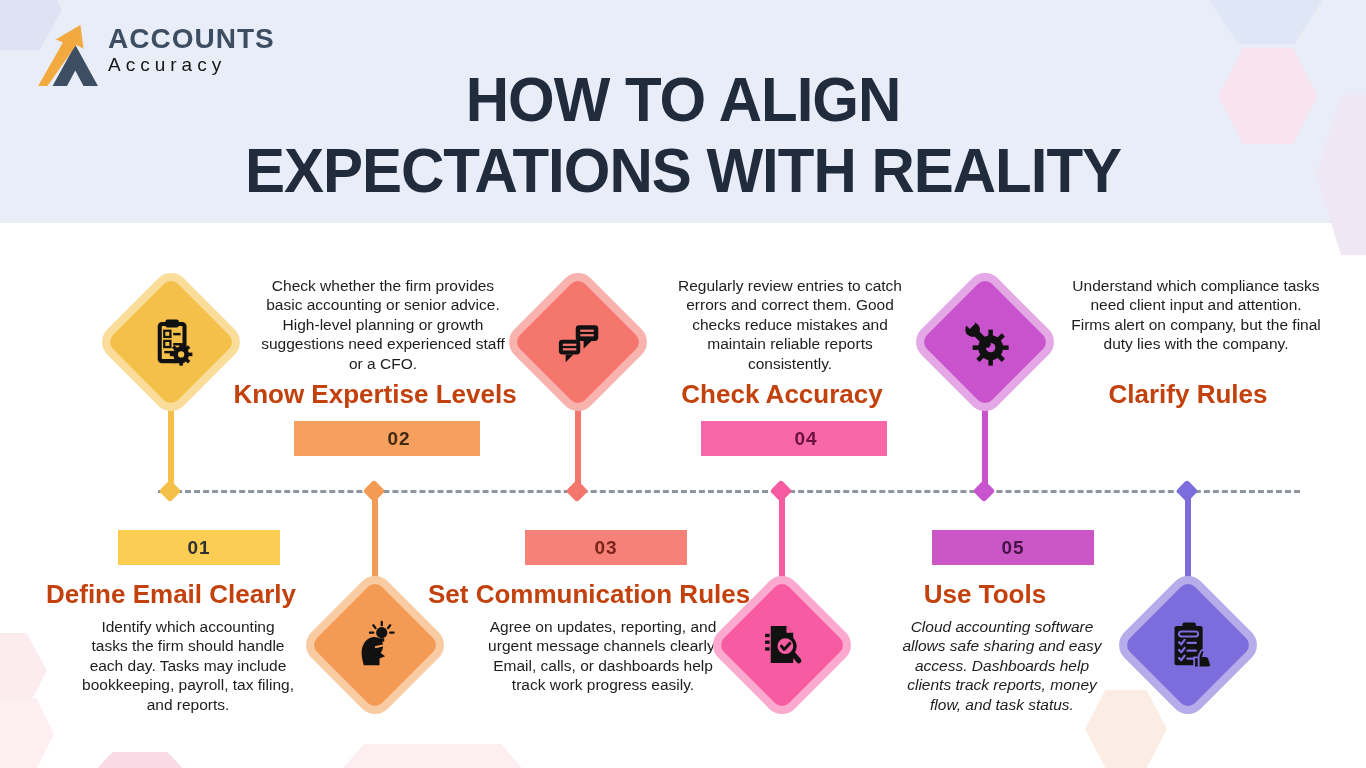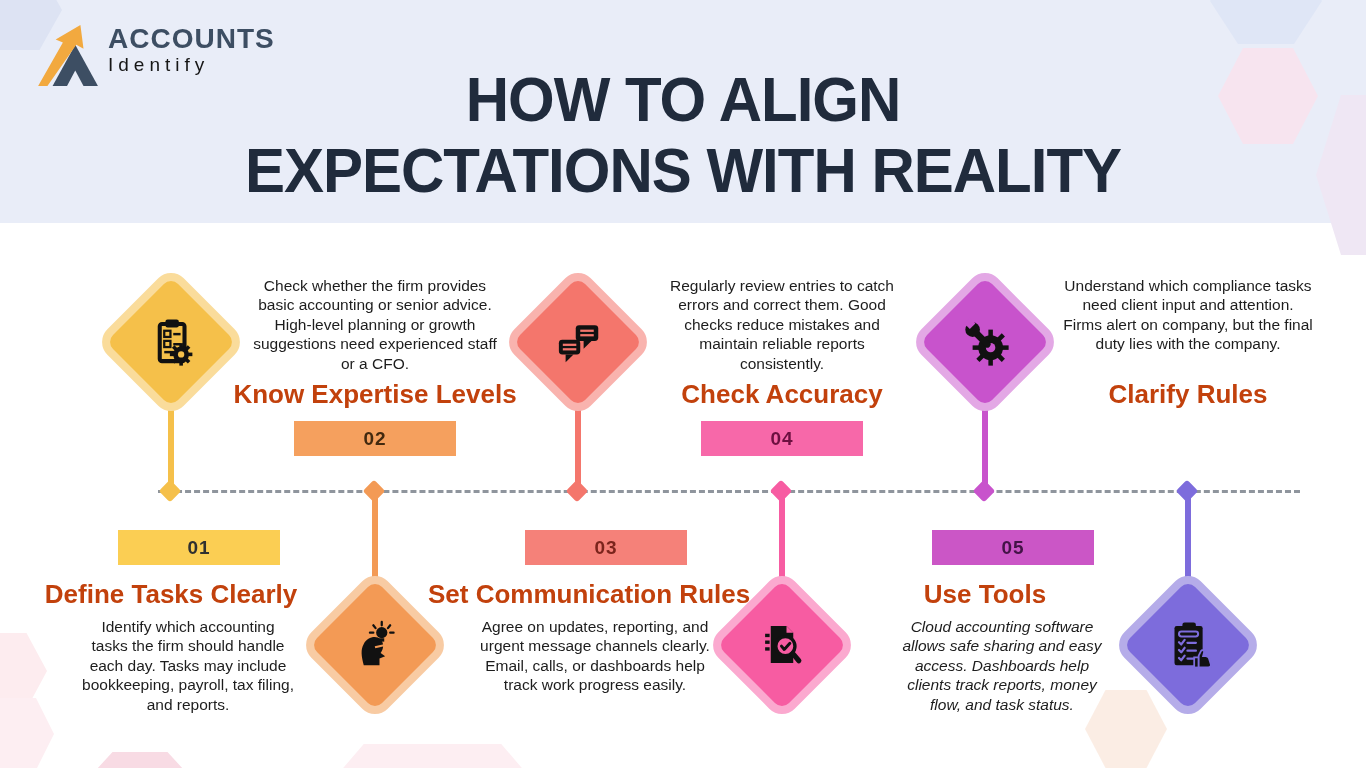--- a/index.html
+++ b/index.html
@@ -28,27 +28,27 @@
           border-radius:3px;transform:rotate(45deg);z-index:3;}
   .big-diamond{position:absolute;left:76px;width:92px;height:92px;background:var(--c);
                border:8px solid var(--b);border-radius:18px;transform:rotate(45deg);
                display:flex;align-items:center;justify-content:center;z-index:4;}
   .big-diamond.at-top{top:65px;}
   .big-diamond.at-bottom{top:368px;}
   .big-diamond svg{transform:rotate(-45deg);width:54px;height:54px;color:var(--c);}
   .badge{position:absolute;left:49px;width:162px;height:35px;background:var(--badge);
          display:flex;align-items:center;justify-content:center;
          font-size:19px;font-weight:bold;letter-spacing:1px;color:var(--t);z-index:2;}
-  .badge.pos-top{top:198px;}
+  .badge.pos-top{top:198px;padding-left:24px;}
   .badge.pos-bottom{top:307px;margin-left:28px;}
   .heading{position:absolute;left:-20px;width:300px;text-align:center;font-size:26px;font-weight:bold;
            color:#c2410c;line-height:25px;white-space:nowrap;}
   .heading.pos-top{top:159px;}
   .heading.pos-bottom{top:359px;}
-  .desc{position:absolute;left:5px;width:250px;text-align:center;font-size:15.5px;line-height:19.4px;
+  .desc{position:absolute;left:13px;width:250px;text-align:center;font-size:15.5px;line-height:19.4px;
         color:#1d1d1d;}
   .desc.pos-top{top:53px;}
   .desc.pos-bottom{top:394px;margin-left:17px;}
   .item-1 .desc{width:212px;left:24px;}
   .item-5 .desc{width:222px;left:19px;font-style:italic;}
 </style>
 </head>
 <body>
 
 <div class="canvas">
@@ -66,21 +66,21 @@
   <div class="hex" style="left:1085px;top:690px;width:82px;height:78px;background:#f9e6d8;opacity:.7;"></div>
 
   <div class="logo">
     <svg width="66" height="64" viewBox="0 0 64 62">
       <path d="M18 60 L40 20 L62 60 Z" fill="#3D4E63"></path>
       <path d="M32 60 L40 45 L48 60 Z" fill="#E9EDF8"></path>
       <path d="M4 60 L28 18 L21 15 L45 1 L48 24 L41 20 L13 60 Z" fill="#F2A93F"></path>
     </svg>
     <div class="logo-text">
       <div class="logo-name">ACCOUNTS</div>
-      <div class="logo-sub">Identify</div>
+      <div class="logo-sub">Accuracy</div>
     </div>
   </div>
 
   <h1 class="title" style="margin:0">
     <span>HOW TO ALIGN</span><br>
     <span>EXPECTATIONS WITH REALITY</span>
   </h1>
 
   <div class="timeline-line"></div>
 
@@ -104,21 +104,21 @@
           <rect x="31.4" y="25" width="3.2" height="4.5" fill="#111" transform="rotate(180 33 35)"></rect>
           <rect x="31.4" y="25" width="3.2" height="4.5" fill="#111" transform="rotate(225 33 35)"></rect>
           <rect x="31.4" y="25" width="3.2" height="4.5" fill="#111" transform="rotate(270 33 35)"></rect>
           <rect x="31.4" y="25" width="3.2" height="4.5" fill="#111" transform="rotate(315 33 35)"></rect>
           <circle cx="33" cy="35" r="7" fill="#111"></circle>
           <circle cx="33" cy="35" r="2.8" fill="currentColor"></circle>
         </g>
       </svg>
     </div>
     <div class="badge pos-bottom">01</div>
-    <div class="heading pos-bottom">Define Tasks Clearly</div>
+    <div class="heading pos-bottom">Define Email Clearly</div>
     <div class="desc pos-bottom">Identify which accounting tasks the firm should handle each day. Tasks may include bookkeeping, payroll, tax filing, and reports.</div>
   </div>
 
   <div class="item item-2" style="--c: #F39A55; --b: #F8CBA3; --badge: #F5A05E; --t: #42290F;">
     <div class="desc pos-top">Check whether the firm provides basic accounting or senior advice. High-level planning or growth suggestions need experienced staff or a CFO.</div>
     <div class="heading pos-top">Know Expertise Levels</div>
     <div class="badge pos-top">02</div>
     <div class="connector down-to-bottom"></div>
     <div class="marker"></div>
     <div class="big-diamond at-bottom">

